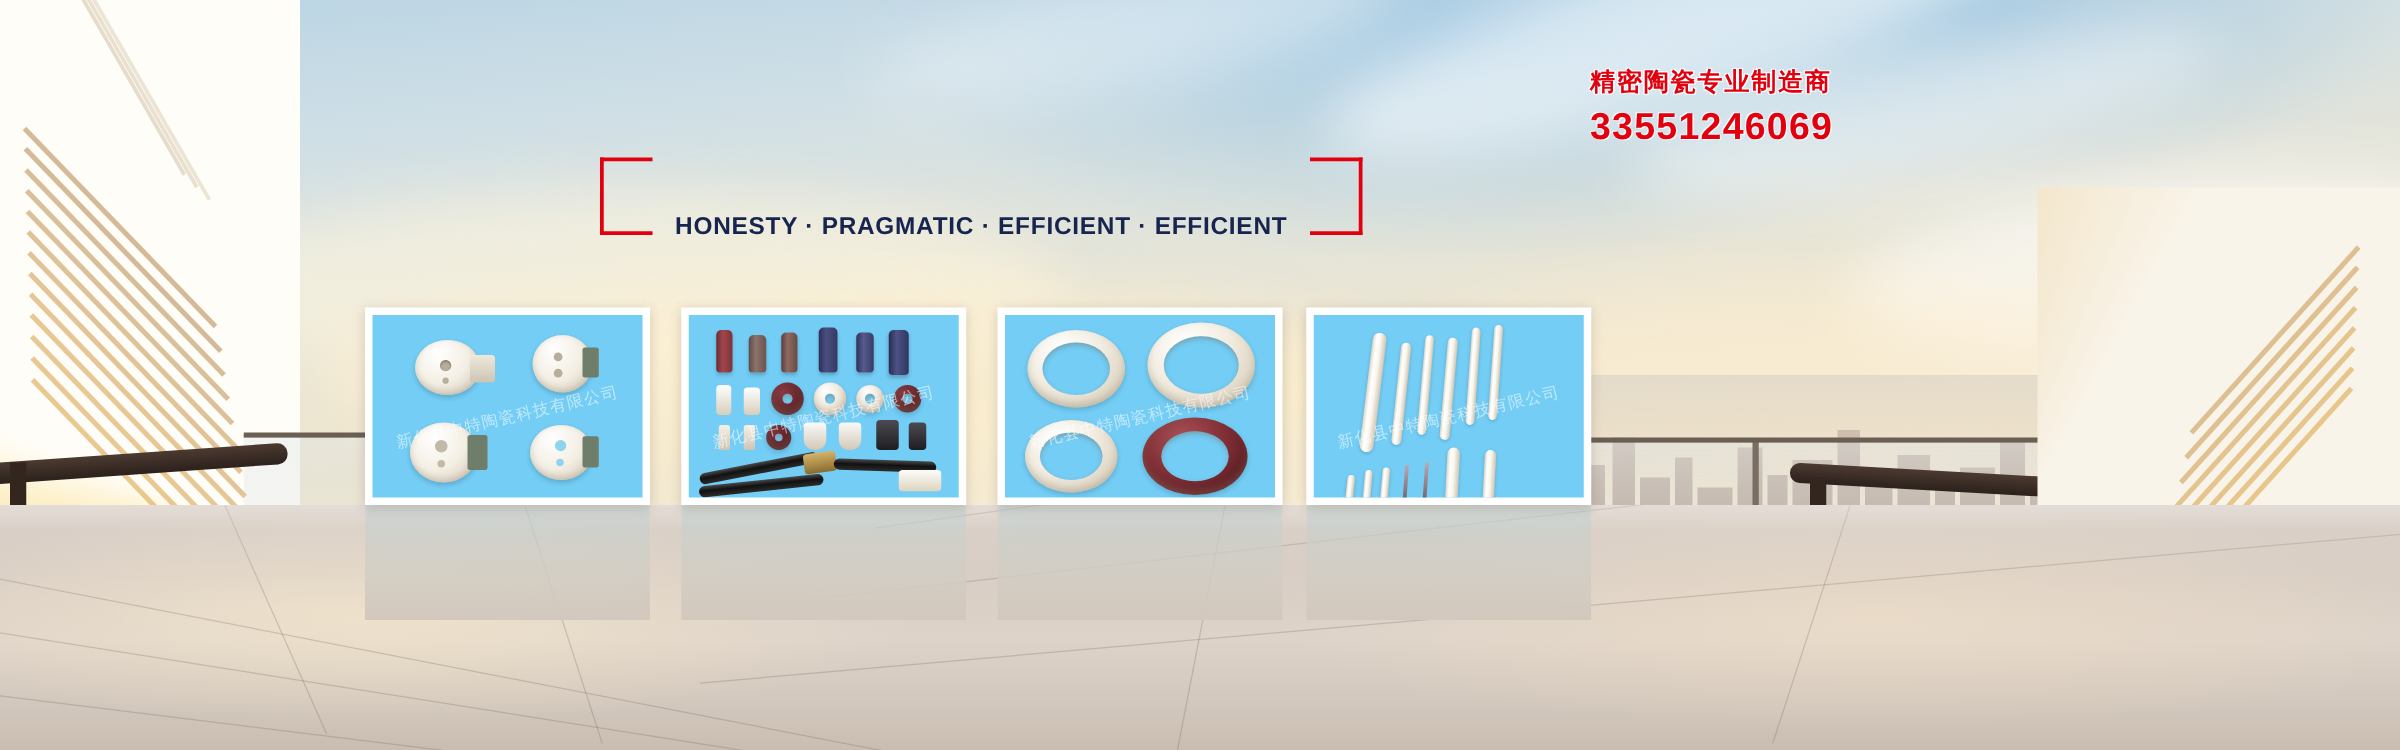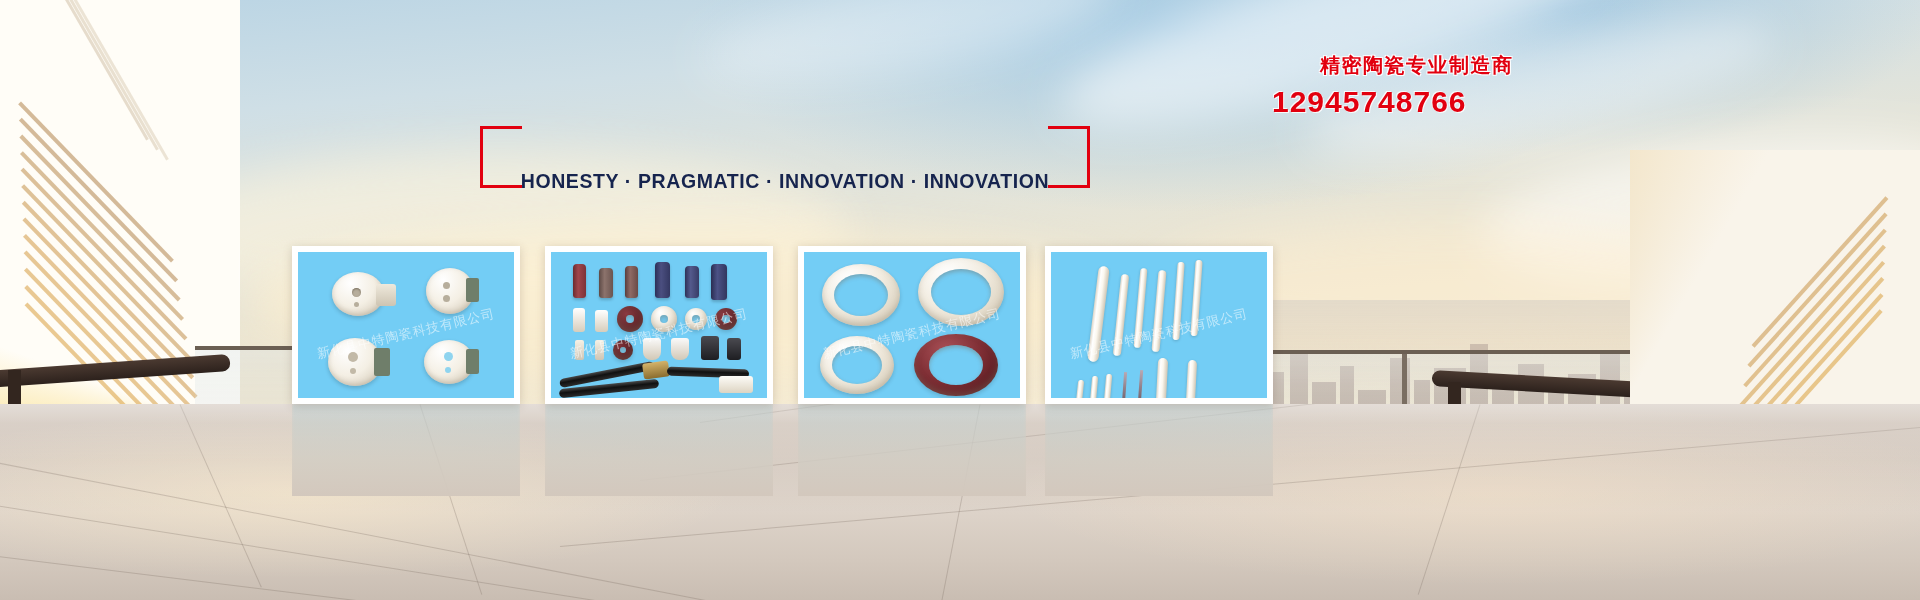--- a/index.html
+++ b/index.html
@@ -102,21 +102,20 @@
     letter-spacing:.6px; white-space:nowrap;
   }
 
   
   .righttext { position:absolute; left:1272px; top:52px; width:420px; }
   .rt-line1 {
     font-family:"DejaVu Sans", sans-serif;
     font-size:20px; font-weight:700; color:#e2000f; letter-spacing:1.5px;
     line-height:26px;
     text-shadow:1px 1px 0 rgba(255,255,255,.9), -1px -1px 0 rgba(255,255,255,.9), 1px -1px 0 rgba(255,255,255,.9), -1px 1px 0 rgba(255,255,255,.9);
-    margin-left:48px;
   }
   .rt-line2 {
     margin-top:14px;
     font-family:"DejaVu Sans", sans-serif;
     font-size:20px; font-weight:700; color:#e2000f; letter-spacing:1px;
     line-height:26px;
     text-shadow:1px 1px 0 rgba(255,255,255,.9), -1px -1px 0 rgba(255,255,255,.9), 1px -1px 0 rgba(255,255,255,.9), -1px 1px 0 rgba(255,255,255,.9);
   }
   .rt-phone {
     margin-top:6px;
@@ -322,26 +321,26 @@
       <div class="rbody"></div>
     </div>
 
   <div class="slogan-wrap">
     <div class="bracket bk-tl-h"></div>
     <div class="bracket bk-tl-v"></div>
     <div class="bracket bk-tr-h"></div>
     <div class="bracket bk-tr-v"></div>
     <div class="bracket bk-bl-h"></div>
     <div class="bracket bk-br-h"></div>
-    <div class="en-slogan">HONESTY · PRAGMATIC · INNOVATION · INNOVATION</div>
+    <div class="en-slogan">HONESTY · PRAGMATIC · EFFICIENT · EFFICIENT</div>
   </div>
 
   <div class="righttext">
     <div class="rt-line1">精密陶瓷专业制造商</div>
-    <div class="rt-phone">12945748766</div>
+    <div class="rt-phone">33551246069</div>
   </div>
 
   <div class="card card-1">
     <div class="card-inner">
       <div class="part disc" style="left:34px;top:20px;width:52px;height:44px;"></div>
       <div class="part" style="left:78px;top:32px;width:20px;height:22px;background:linear-gradient(180deg,#efe9dc,#cdc4b2);border-radius:3px;"></div>
       <div class="part" style="left:54px;top:36px;width:9px;height:9px;border-radius:50%;background:#b7ae9c;box-shadow:inset 0 1px 2px rgba(80,70,55,.6);"></div>
       <div class="part" style="left:56px;top:50px;width:5px;height:5px;border-radius:50%;background:#b7ae9c;"></div>
 
       <div class="part disc" style="left:128px;top:16px;width:48px;height:46px;"></div>

